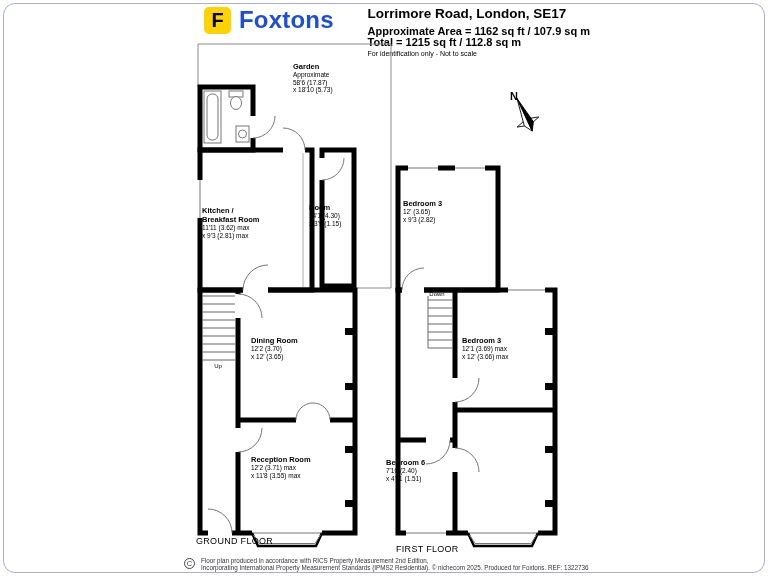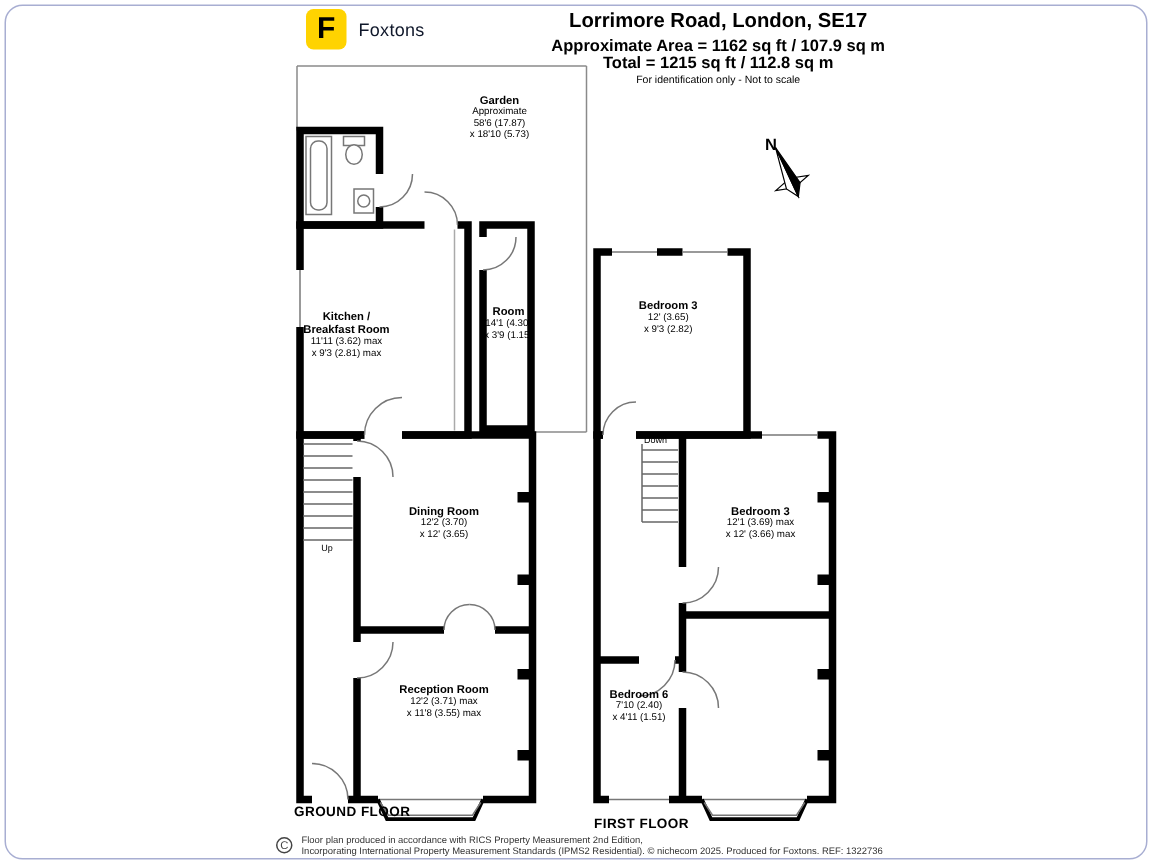--- a/index.html
+++ b/index.html
@@ -6,31 +6,31 @@
   *{box-sizing:border-box;margin:0;padding:0}
   html,body{background:#fff}
   body{width:768px;height:576px;font-family:"Liberation Sans",sans-serif;color:#000}
   .stage{position:relative;width:768px;height:576px;background:#fff;overflow:hidden}
   .frame{position:absolute;inset:3px;border:1.5px solid #a8aed2;border-radius:12px;pointer-events:none}
   .plan-svg{position:absolute;left:0;top:0}
 
   .logo{position:absolute;left:204px;top:6px;display:flex;align-items:center;gap:8px}
   .logo-badge{width:27px;height:27px;background:#ffd300;border-radius:5px;display:flex;align-items:center;justify-content:center;
               font-size:20px;font-weight:bold;color:#000}
-  .logo-text{font-size:12px;color:#0f172a;font-weight:400;letter-spacing:.2px}
-
-  .title-block{position:absolute;top:6px;right:178px;text-align:center}
+  .logo-text{font-size:24px;color:#1d4ed8;font-weight:700;letter-spacing:.2px}
+
+  .title-block{position:absolute;top:6px;right:178px;text-align:left}
   .title-block h1{font-size:13.5px;font-weight:bold;margin-bottom:5px}
   .area-line{font-size:11px;font-weight:bold;line-height:11px}
   .note-line{font-size:7px;margin-top:2px}
 
-  .rlabel{position:absolute;text-align:center}
+  .rlabel{position:absolute;}
   .rn{font-size:7.5px;font-weight:bold;line-height:9px}
   .rd{font-size:6.5px;line-height:7.5px}
-  .floor-label{position:absolute;font-size:9px;font-weight:bold;letter-spacing:.3px}
+  .floor-label{position:absolute;font-size:9px;font-weight:normal;letter-spacing:.3px}
   .stair-label{position:absolute;font-size:6px;text-align:center;width:36px}
 
   .footer-c{position:absolute;left:184px;top:558px;width:11px;height:11px;border:1px solid #444;border-radius:50%;
             font-size:7.5px;line-height:10px;text-align:center;color:#444}
   .footer-text{position:absolute;left:201px;top:557px;width:430px;font-size:6.3px;line-height:7.2px;color:#333}
 </style>
 </head>
 <body>
 
 <div class="stage">
@@ -197,21 +197,21 @@
     <div class="rd">58'6 (17.87)</div>
     <div class="rd">x 18'10 (5.73)</div>
   </div>
 
   <div class="rlabel" style="left:309px;top:203px;width:60px">
     <div class="rn">Room</div>
     <div class="rd">14'1 (4.30)</div>
     <div class="rd">x 3'9 (1.15)</div>
   </div>
 
-  <div class="rlabel" style="left:188px;top:206px;width:86px">
+  <div class="rlabel" style="left:202px;top:206px;width:86px">
     <div class="rn">Kitchen /</div>
     <div class="rn">Breakfast Room</div>
     <div class="rd">11'11 (3.62) max</div>
     <div class="rd">x 9'3 (2.81) max</div>
   </div>
 
   <div class="rlabel" style="left:251px;top:455px;width:90px">
     <div class="rn">Reception Room</div>
     <div class="rd">12'2 (3.71) max</div>
     <div class="rd">x 11'8 (3.55) max</div>

